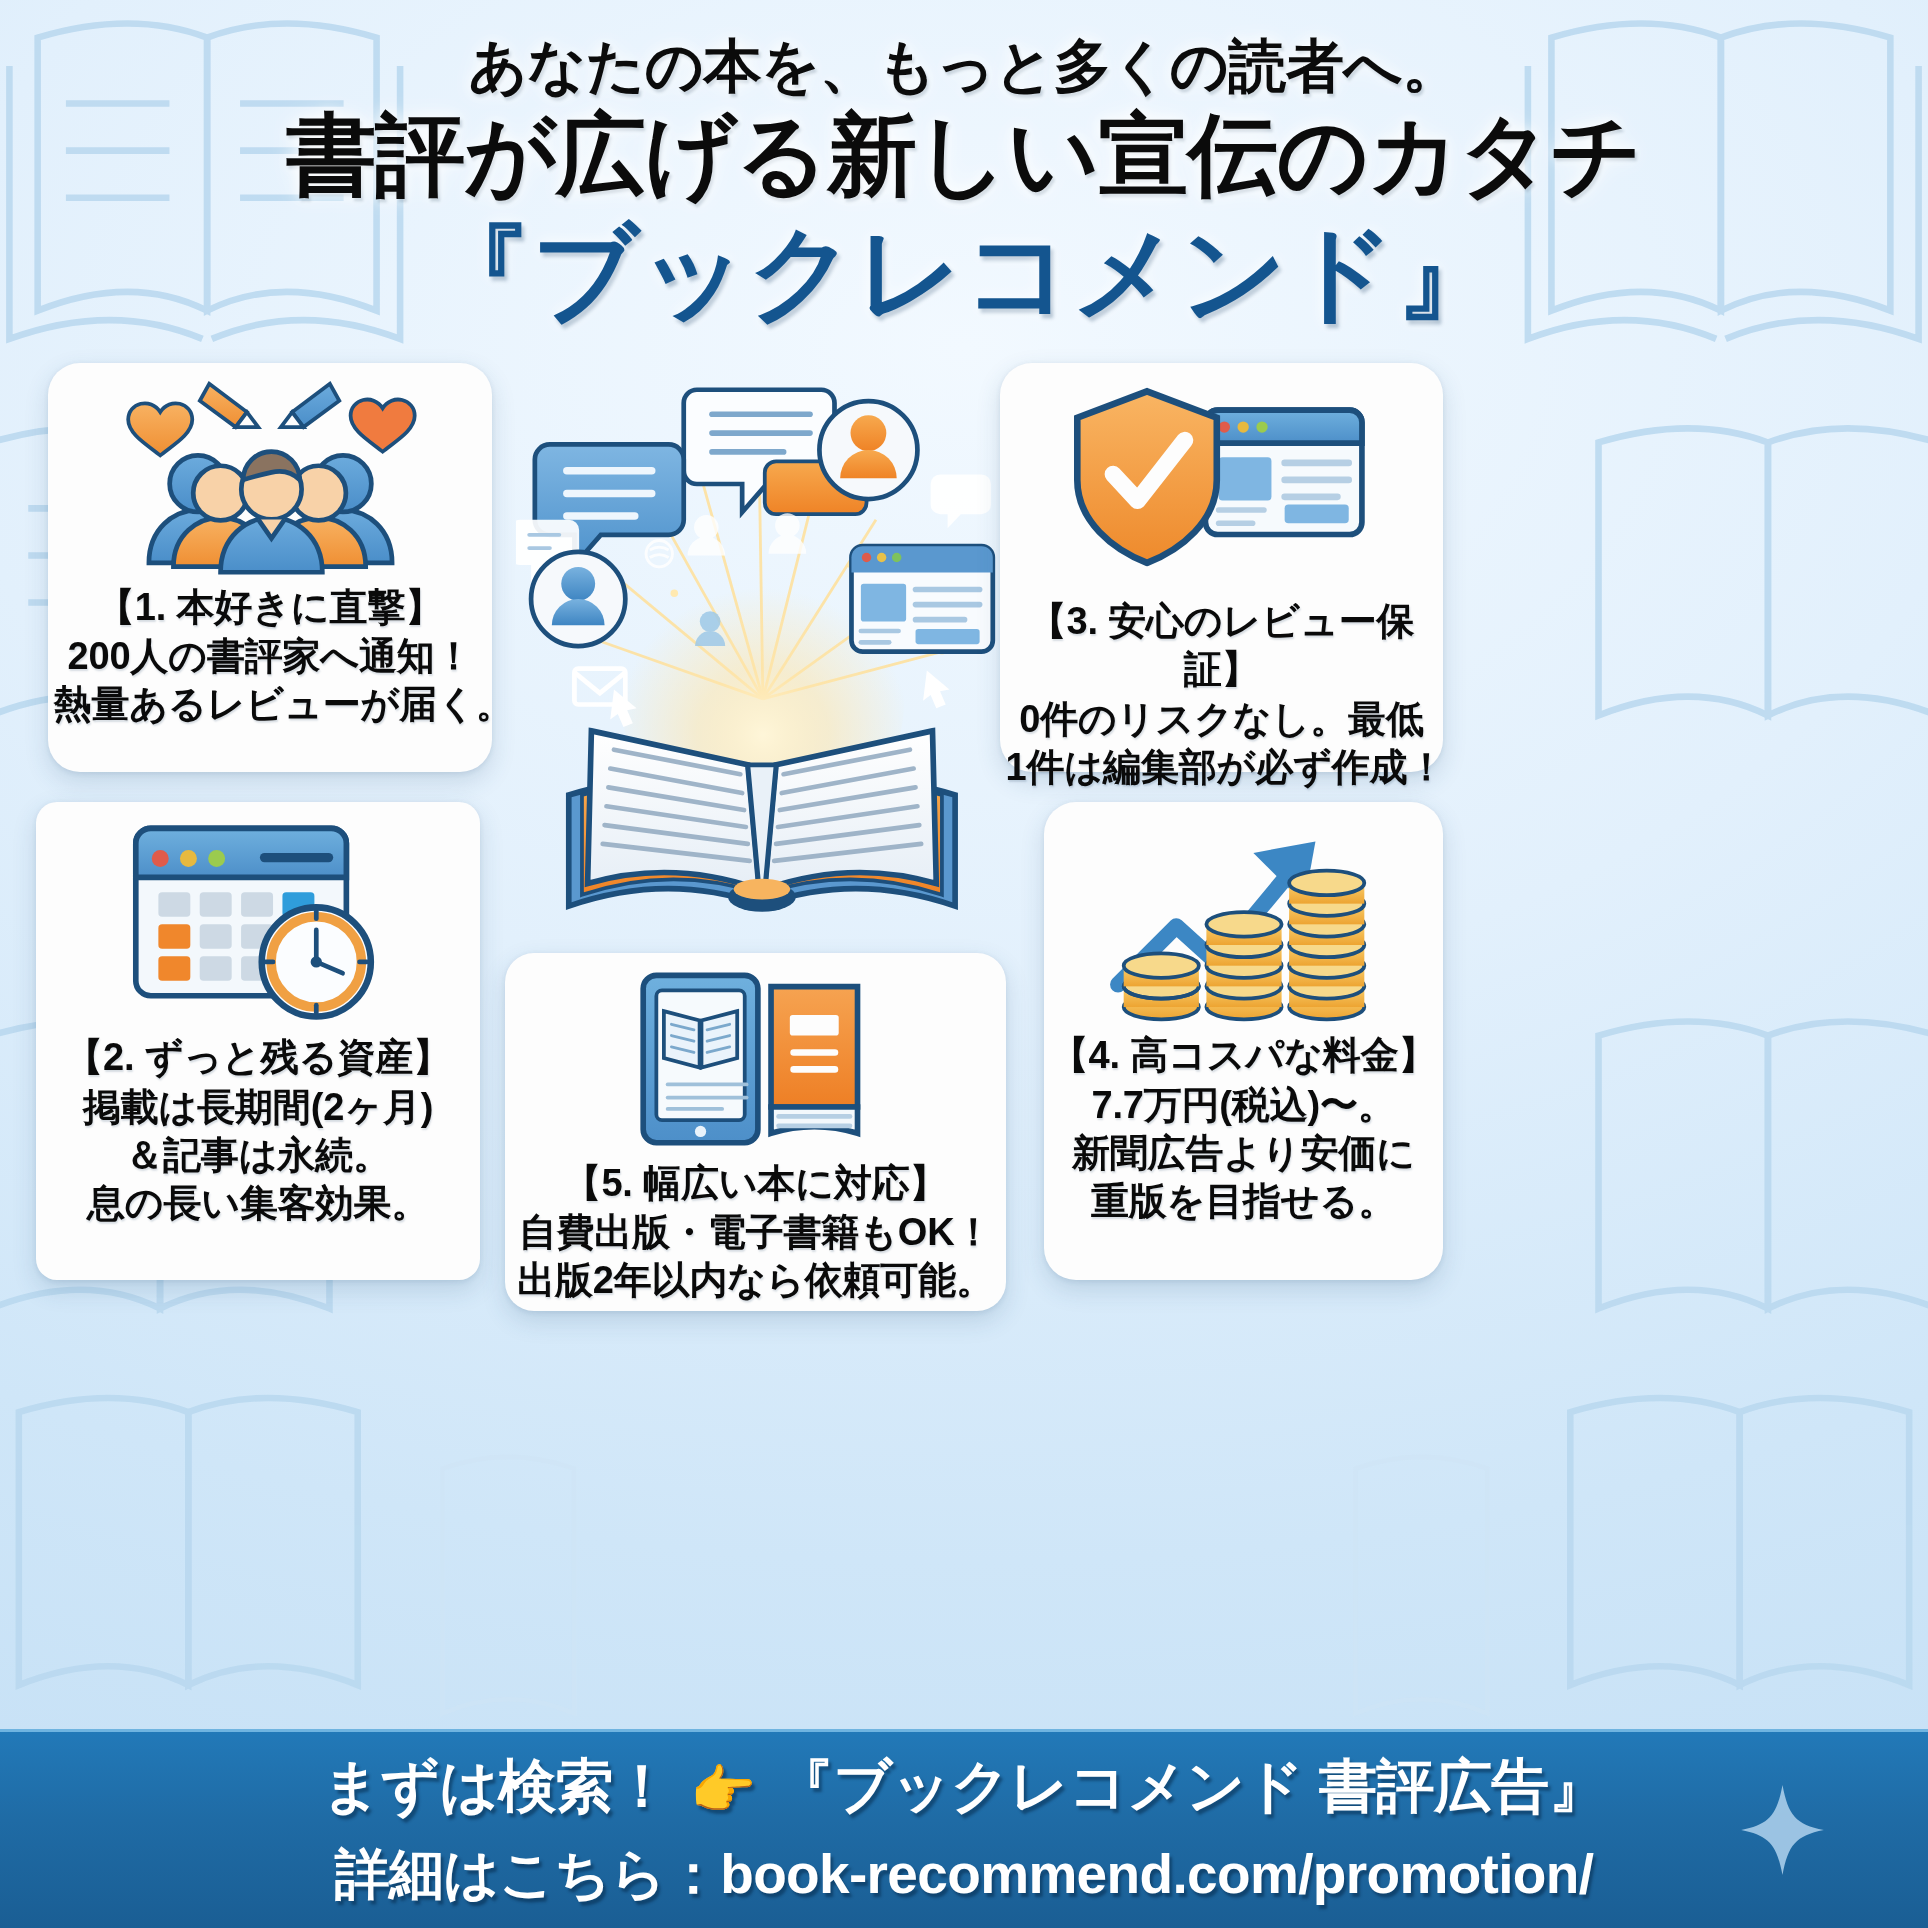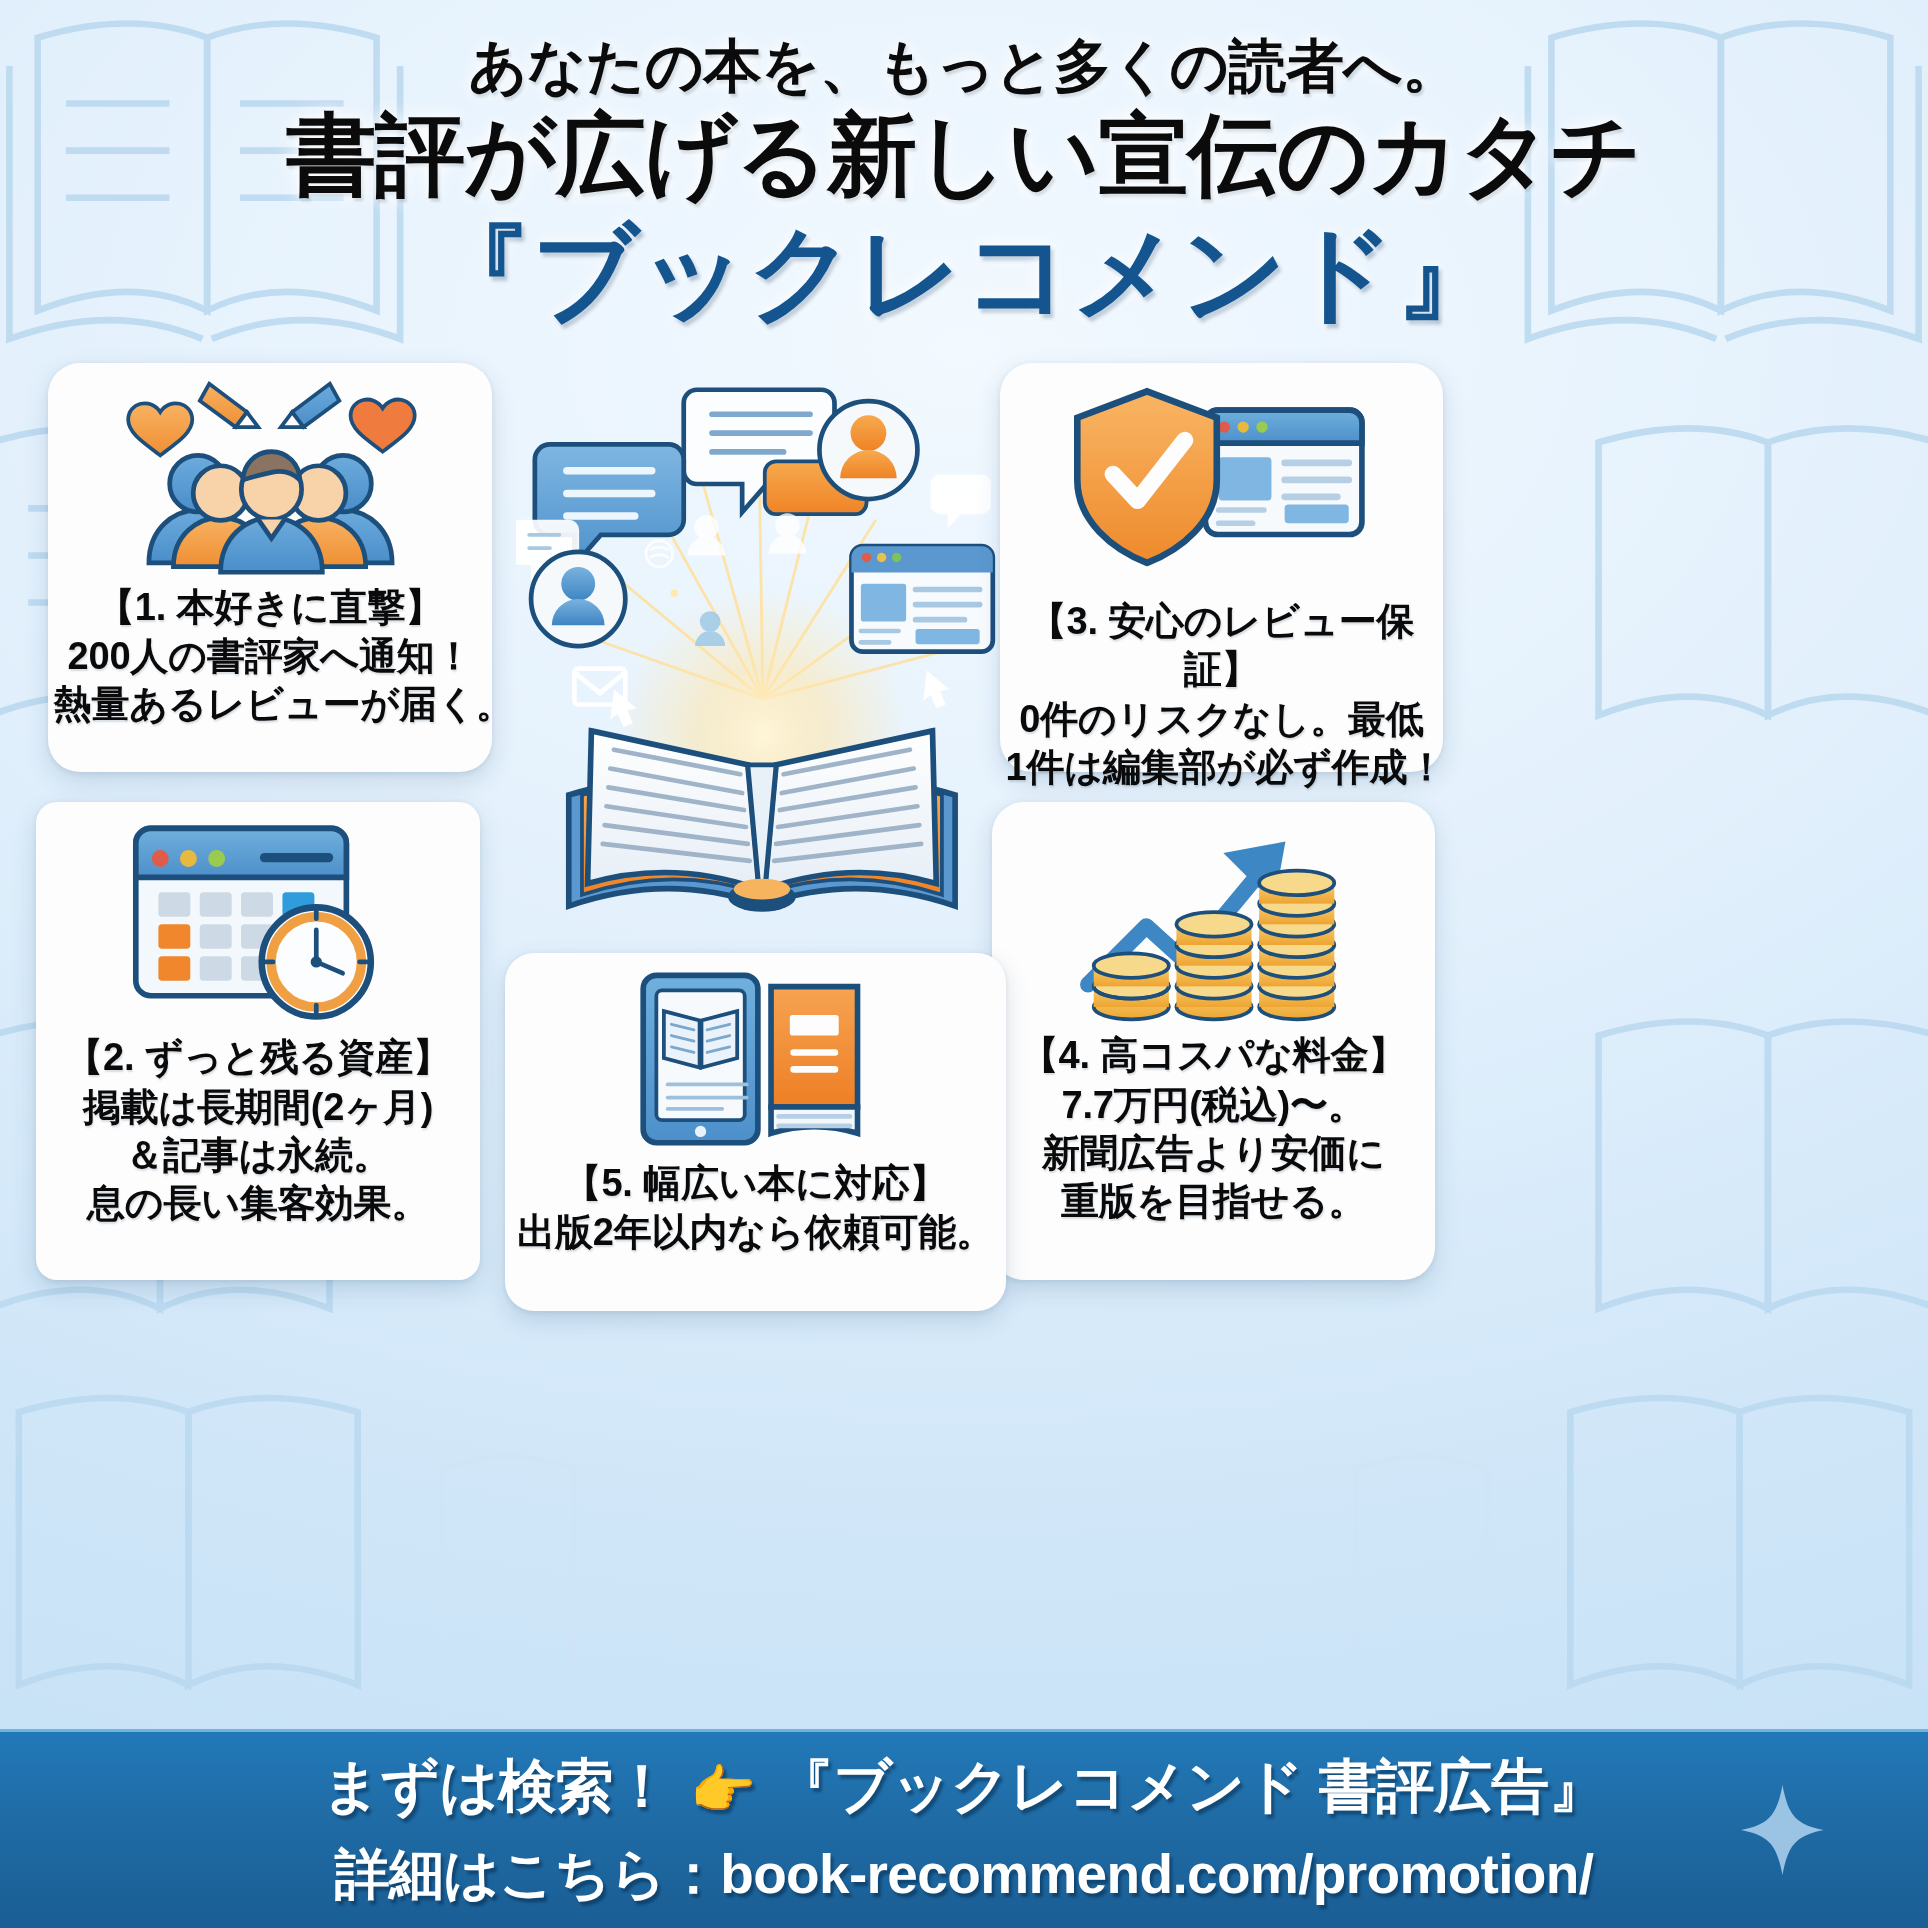--- a/index.html
+++ b/index.html
@@ -110,21 +110,21 @@
   .card-body-line {
     font-size: 38px;
     display: block;
     white-space: nowrap;
   }
 
   
   #card1 { left: 48px;   top: 363px;  width: 444px; height: 409px; padding: 15px 5.6px 9.4px; }
   #card2 { left: 36px;   top: 802px;  width: 444px; height: 478px; padding: 11.3px 5.6px 9.4px; border-radius: 21px; }
   #card3 { left: 1000px; top: 363px;  width: 443px; height: 409px; padding: 15px 5.6px 9.4px; }
-  #card4 { left: 992px; top: 802px;  width: 443px; height: 478px; padding: 11.3px 5.6px 9.4px; }
+  #card4 { left: 1044px; top: 802px;  width: 399px; height: 478px; padding: 11.3px 5.6px 9.4px; }
   #card5 { left: 505px;  top: 953px;  width: 501px; height: 358px; padding: 13px 5.6px 9.4px; border-radius: 29px; }
 
   #card1 .card-text { margin-top: 5.6px; }
   #card2 .card-text { margin-top: 3.8px; }
   #card3 .card-text { margin-top: 20px; }
   #card4 .card-text { margin-top: 1.9px; }
   #card5 .card-text { margin-top: 5.6px; }
 
   
   .banner {
@@ -640,20 +640,21 @@
         </g>
         <rect x="176" y="52" width="52" height="22" rx="3" fill="#fdfdfd"></rect>
         <g stroke="#fdfdfd" stroke-width="7" stroke-linecap="round">
           <path d="M180 92 h44"></path>
             <path d="M180 110 h44"></path>
         </g>
       </svg>
     </div>
     <div class="card-text">
       <span class="card-title">【5. 幅広い本に対応】</span>
+      <span class="card-body-line">自費出版・電子書籍もOK！</span>
       <span class="card-body-line">出版2年以内なら依頼可能。</span>
     </div>
   </div>
 
   <div class="banner">
     <div class="banner-line1">
       <span>まずは検索！</span>
       <span class="point-icon">👉</span>
       <span>『ブックレコメンド 書評広告』</span>
     </div>

